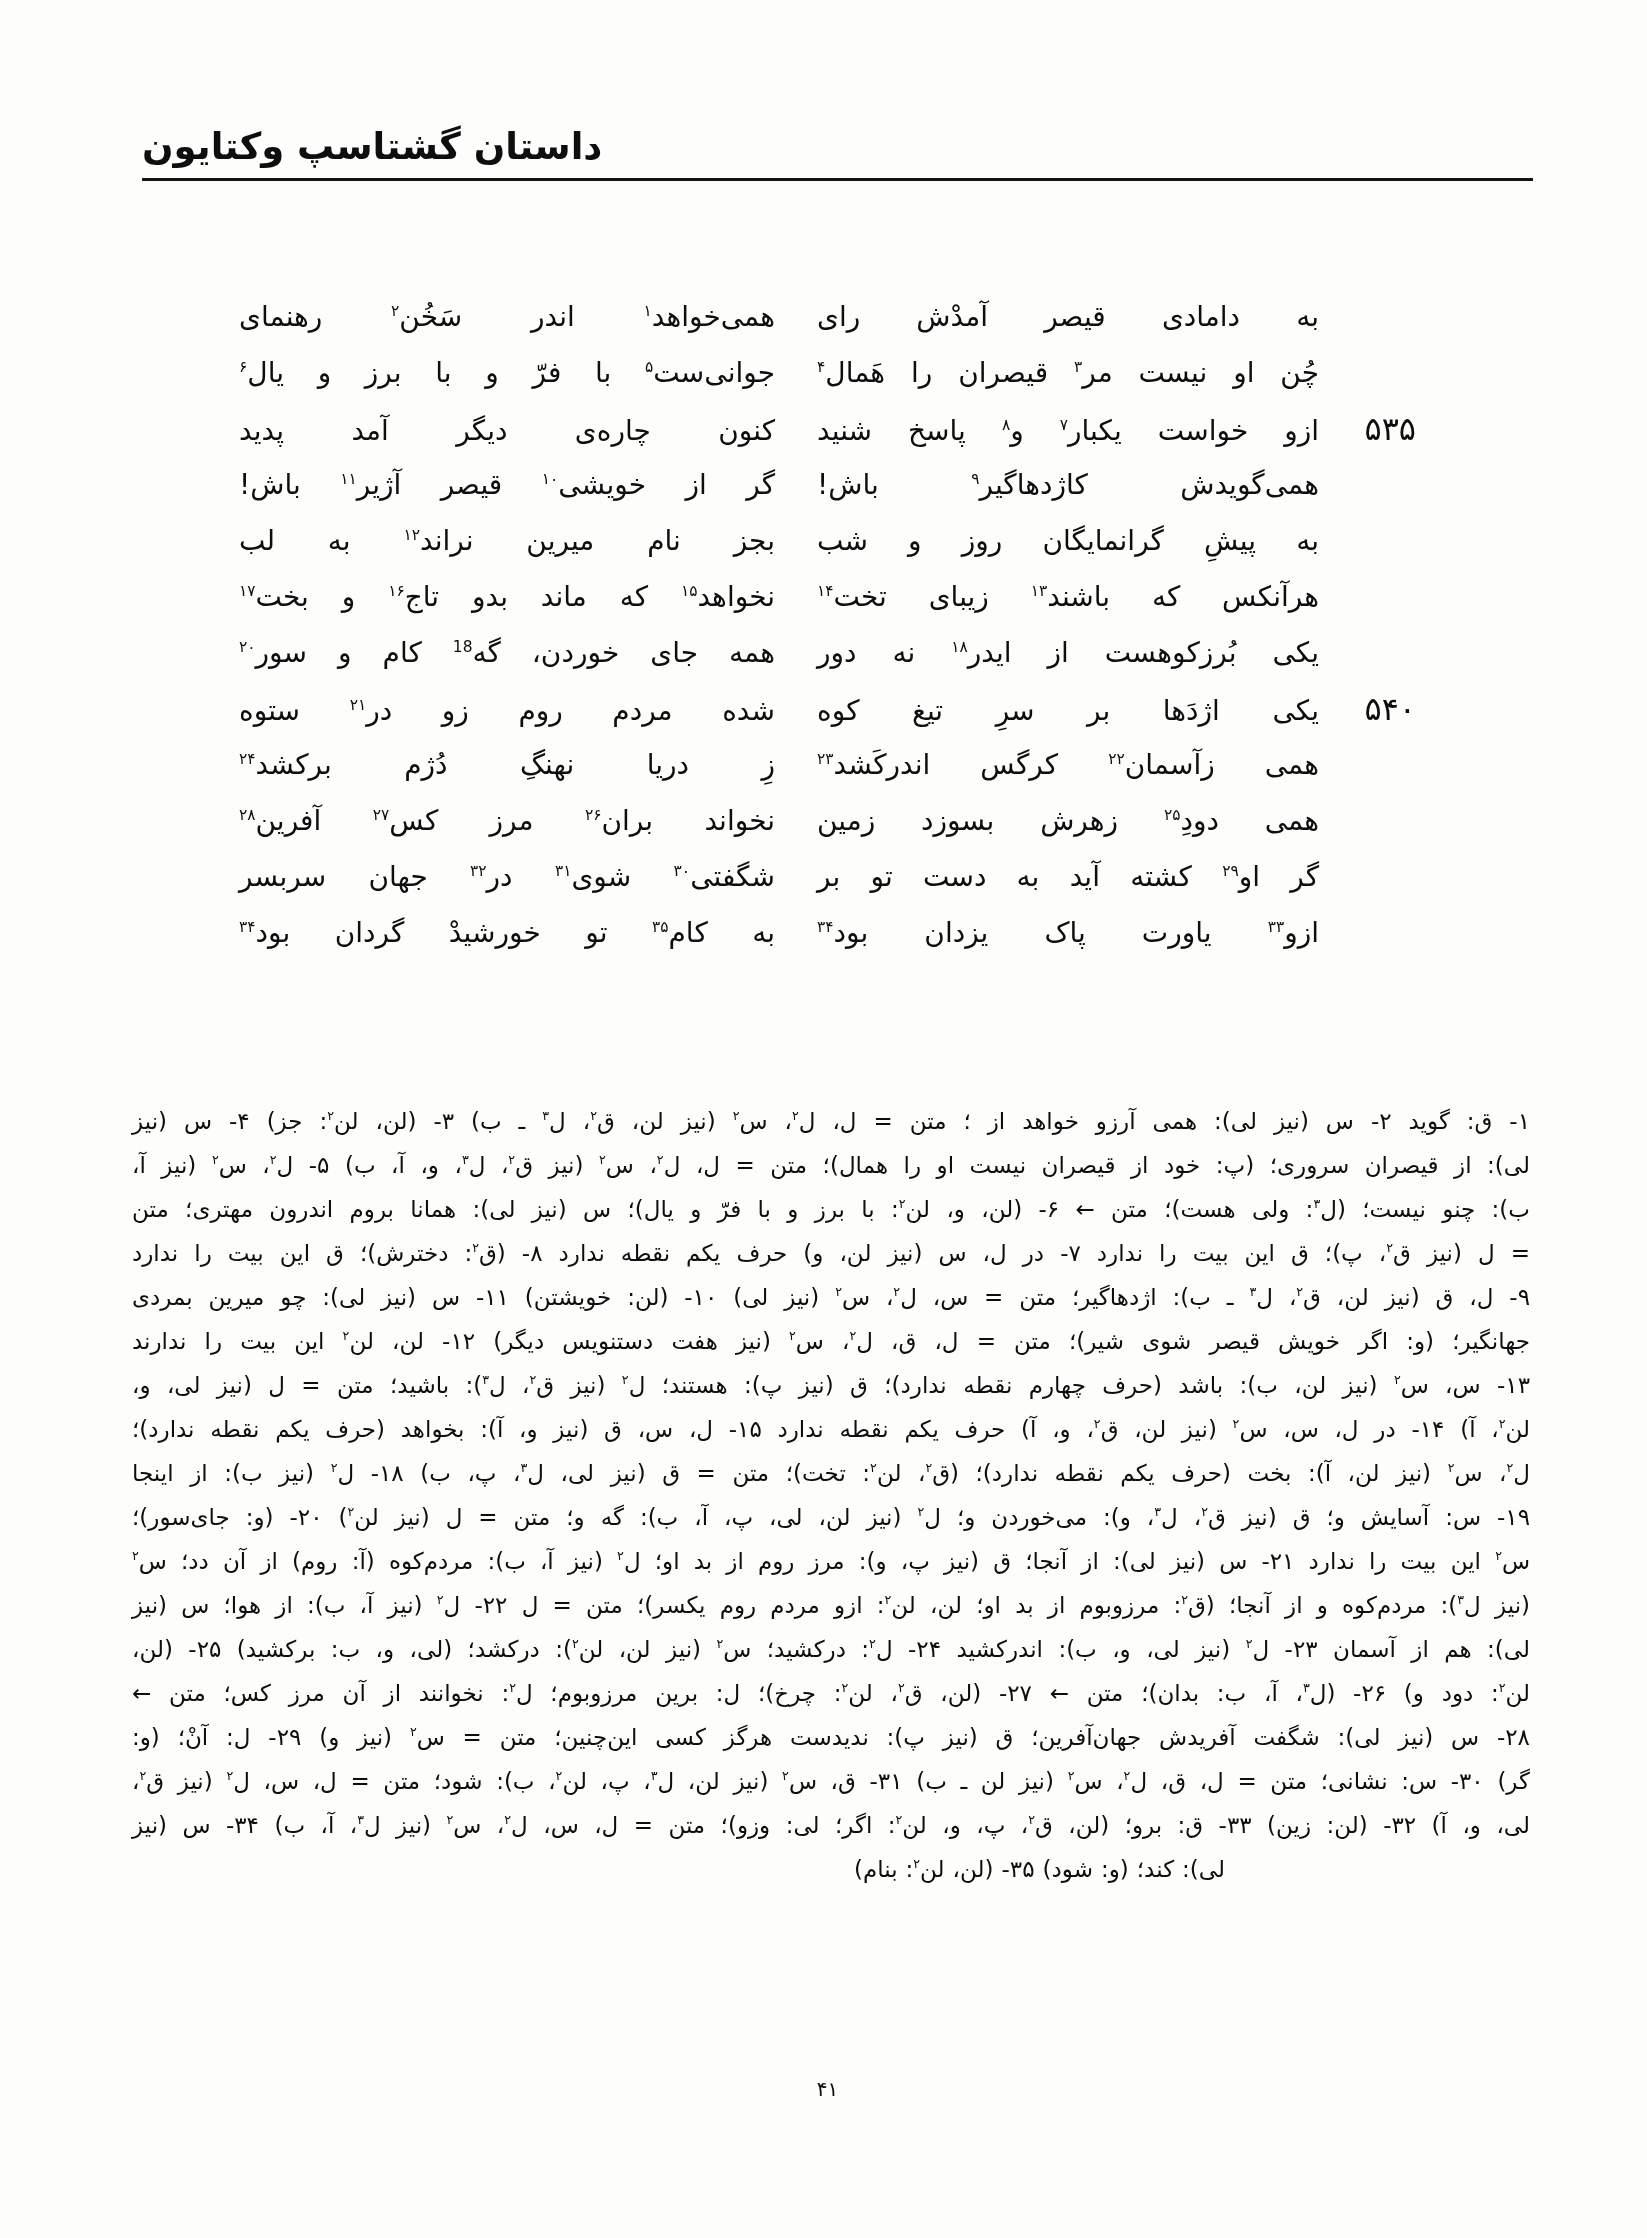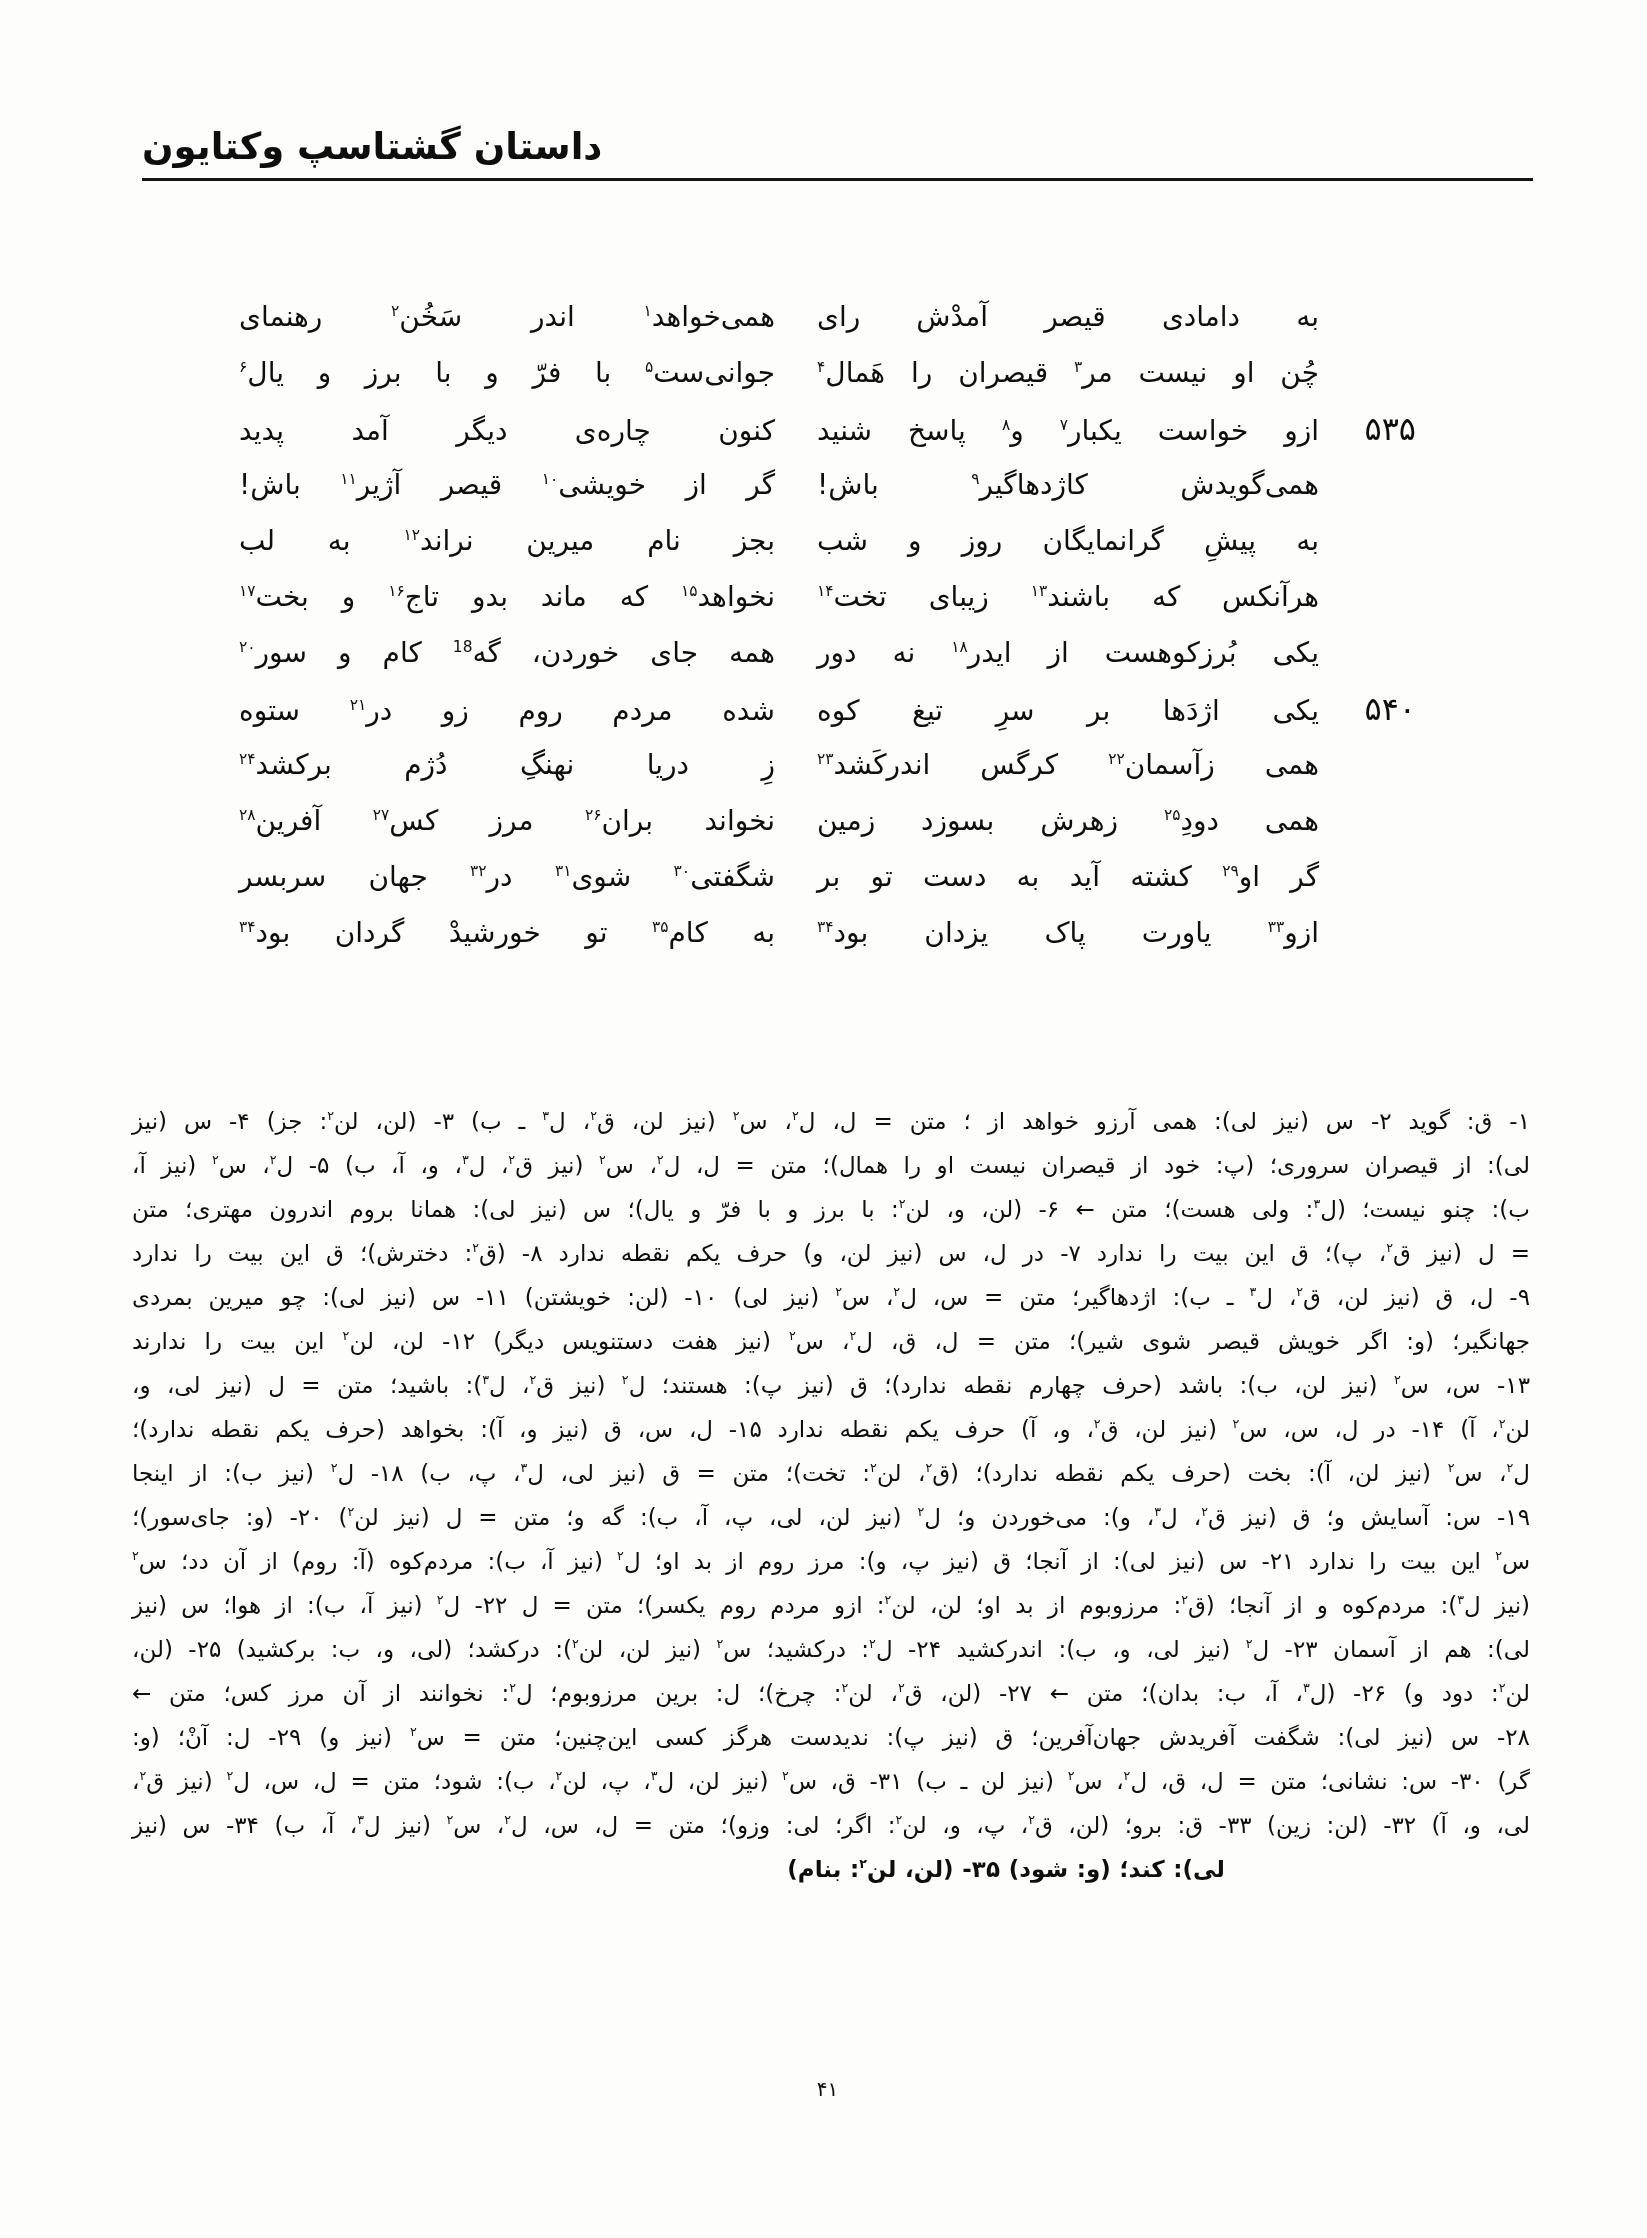--- a/index.html
+++ b/index.html
@@ -76,21 +76,20 @@
     line-height:44px;
     direction:rtl;
     text-align:justify;
     text-align-last:justify;
     word-spacing:0.7px;
   }
   .app-line.short{
     text-align:left;
     text-align-last:right;
     padding-right:305px;
-    font-weight:bold;
   }
   
   .page-number{
     position:absolute;
     left:779px; top:2077px;
     width:97px;
     text-align:center;
     font-size:20px;
   }
 </style>

